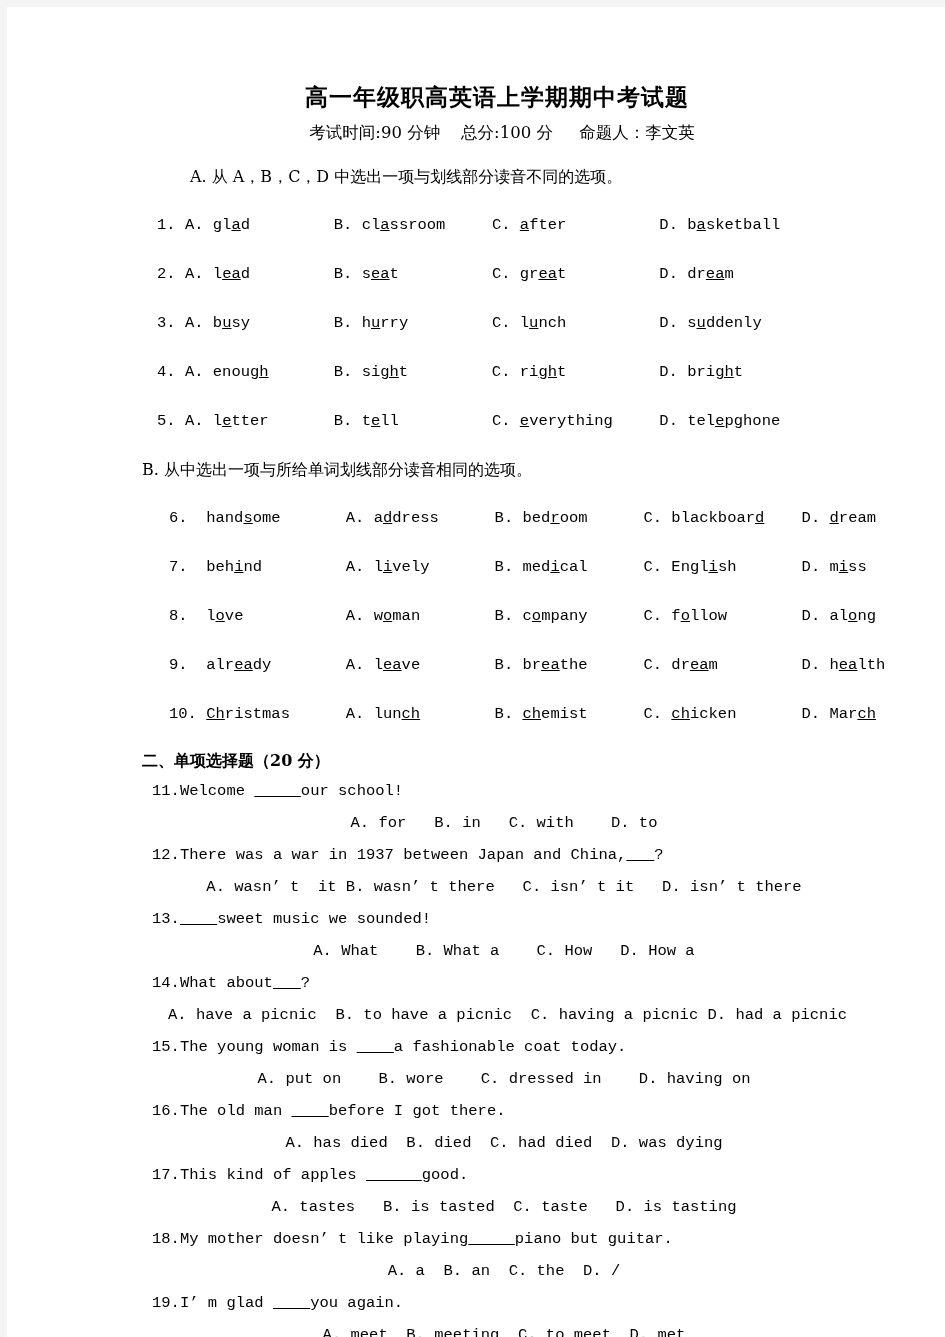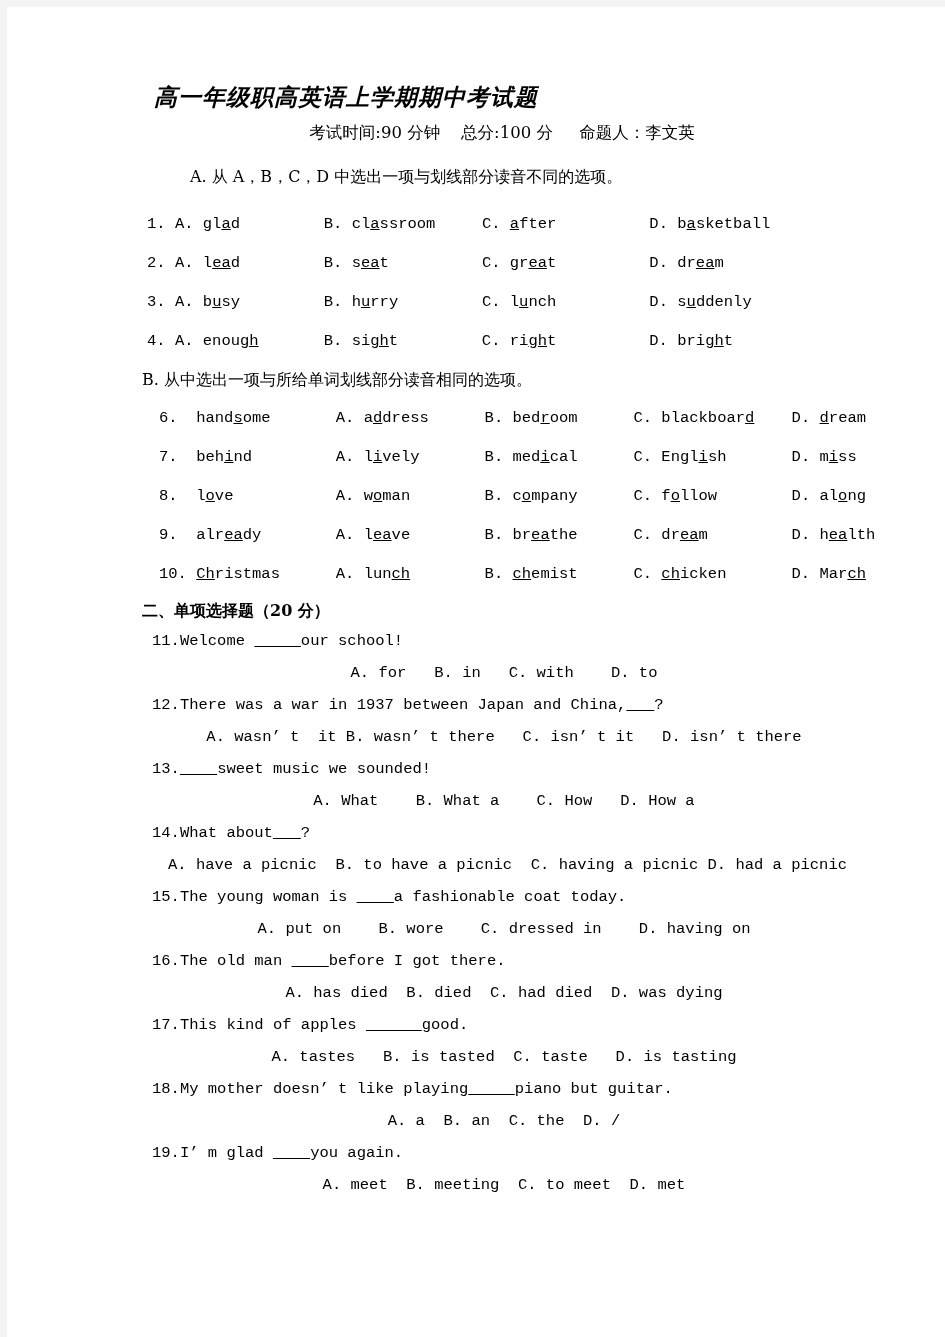--- a/index.html
+++ b/index.html
@@ -37,29 +37,28 @@
   }
   .sheet {
     position: absolute;
     left: 133px;
     top: 75px;
     width: 700px;
   }
 
   
   .title {
-    text-align: left;
+    text-align: center;
     font-family: "DejaVu Serif", "Liberation Serif", serif;
     font-size: 23px;
     font-weight: bold;
     letter-spacing: 1px;
     line-height: 30px;
     margin: 0 0 9px 0;
     padding-left: 14px;
-    font-style: italic;
   }
   .subtitle {
     text-align: center;
     font-family: "DejaVu Serif", "Liberation Serif", serif;
     font-size: 16.5px;
     font-weight: normal;
     line-height: 24px;
     margin: 0 0 6px 0;
     padding-left: 24px;
     white-space: pre;
@@ -86,21 +85,21 @@
     margin: 0;
     padding-left: 2px;
   }
 
   
   .prow {
     font-family: "Liberation Mono", "DejaVu Sans Mono", monospace;
     font-size: 15.5px;
     line-height: 32px;
     white-space: pre;
-    margin: 7px;
+    margin: 17px;
   }
   .prow-a { padding-left: 0px; }
   .prow-b { padding-left: 12px; }
 
   
   .q {
     font-family: "Liberation Mono", "DejaVu Sans Mono", monospace;
     font-size: 15.5px;
     line-height: 32px;
     white-space: pre;
@@ -131,20 +130,21 @@
     <h1 class="title">高一年级职高英语上学期期中考试题</h1>
     <div class="subtitle">考试时间:90 分钟    总分:100 分     命题人：李文英</div>
 
     <div class="sub-head">A. 从 A，B，C，D 中选出一项与划线部分读音不同的选项。</div>
 
     <div id="partA">
         <div class="prow prow-a">1. A. gl<u>a</u>d         B. cl<u>a</u>ssroom     C. <u>a</u>fter          D. b<u>a</u>sketball     </div>
         <div class="prow prow-a">2. A. l<u>ea</u>d         B. s<u>ea</u>t          C. gr<u>ea</u>t          D. dr<u>ea</u>m          </div>
         <div class="prow prow-a">3. A. b<u>u</u>sy         B. h<u>u</u>rry         C. l<u>u</u>nch          D. s<u>u</u>ddenly       </div>
         <div class="prow prow-a">4. A. enou<u>gh</u>       B. si<u>gh</u>t         C. ri<u>gh</u>t          D. bri<u>gh</u>t         </div>
+        <div class="prow prow-a">5. A. l<u>e</u>tter       B. t<u>e</u>ll          C. <u>e</u>verything     D. tel<u>e</u>pghone     </div>
       </div>
 
     <div class="sub-head-b">B. 从中选出一项与所给单词划线部分读音相同的选项。</div>
 
     <div id="partB">
         <div class="prow prow-b">6.  hand<u>s</u>ome       A. a<u>d</u>dress      B. bed<u>r</u>oom      C. blackboar<u>d</u>    D. <u>d</u>ream        </div>
         <div class="prow prow-b">7.  beh<u>i</u>nd         A. l<u>i</u>vely       B. med<u>i</u>cal      C. Engl<u>i</u>sh       D. m<u>i</u>ss         </div>
         <div class="prow prow-b">8.  l<u>o</u>ve           A. w<u>o</u>man        B. c<u>o</u>mpany      C. f<u>o</u>llow        D. al<u>o</u>ng        </div>
         <div class="prow prow-b">9.  alr<u>ea</u>dy        A. l<u>ea</u>ve        B. br<u>ea</u>the      C. dr<u>ea</u>m         D. h<u>ea</u>lth       </div>
         <div class="prow prow-b">10. <u>Ch</u>ristmas      A. lun<u>ch</u>        B. <u>ch</u>emist      C. <u>ch</u>icken       D. Mar<u>ch</u>        </div>

